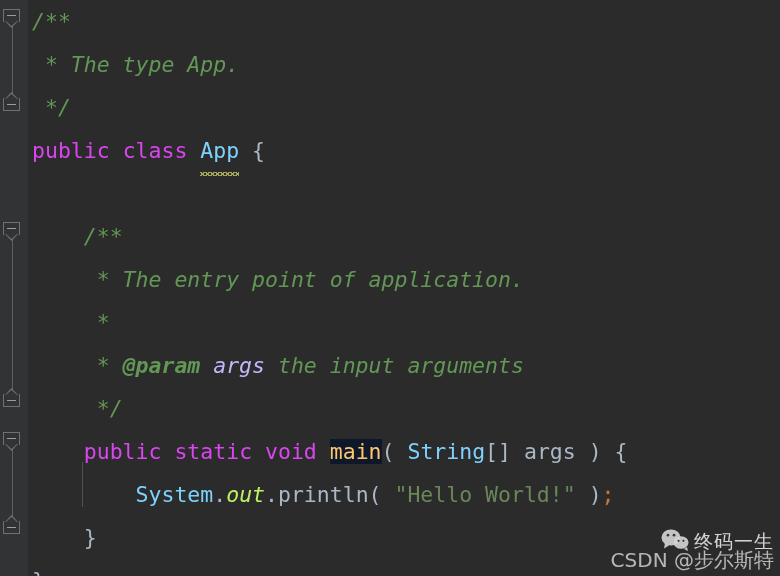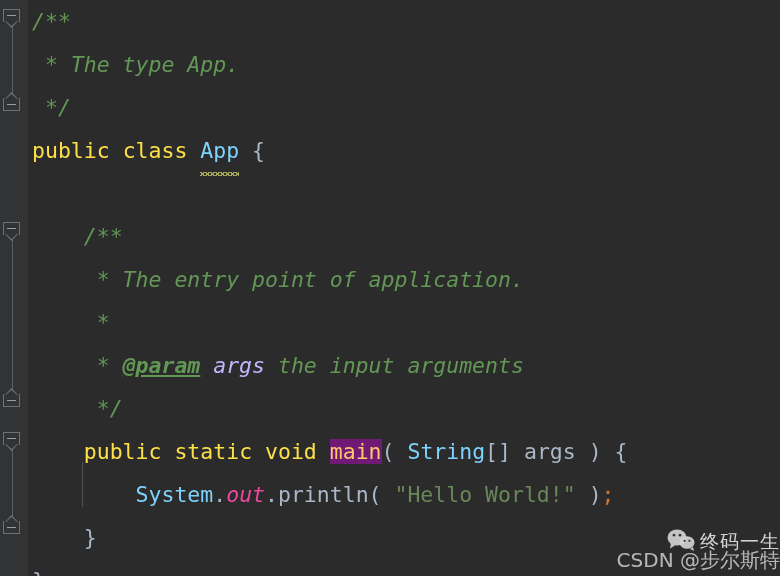--- a/index.html
+++ b/index.html
@@ -117,28 +117,28 @@
   }
   .line {
     height: 43px;
     position: relative;
     padding-left: 4px;
   }
 
   
   .cmt      { color: #629755; font-style: italic; }
   .cmt-tag  { color: #629755; font-style: italic; font-weight: bold;
-              text-decoration: underline; }
+              }
   .cmt-par  { color: #c4b5fd; font-style: italic; }
-  .kw       { color: #fde047; }
+  .kw       { color: #d946ef; }
   .cls      { color: #7dd3fc; }
   .punct    { color: #a9b7c6; }
   .str      { color: #6a8759; }
-  .staticf  { color: #ec4899; font-style: italic; }
-  .mth-hl   { color: #ffc66d; background: #701a75; }
+  .staticf  { color: #bef264; font-style: italic; }
+  .mth-hl   { color: #ffc66d; background: #0f172a; }
   .semi     { color: #cc7832; }
 
   
   .squiggle {
     position: relative;
     display: inline-block;
   }
   .squiggle:after {
     content: "";
     position: absolute;
@@ -156,21 +156,21 @@
   .indent-guide {
     position: absolute;
     width: 1px;
     background: #4f5254;
     z-index: 1;
   }
 
   
   #watermark {
     position: absolute;
-    right: 0;
+    right: 6px;
     bottom: 2px;
     z-index: 5;
     pointer-events: none;
     font-family: "DejaVu Sans", sans-serif;
   }
   #wm-top {
     display: flex;
     align-items: center;
     justify-content: flex-end;
     gap: 4px;

